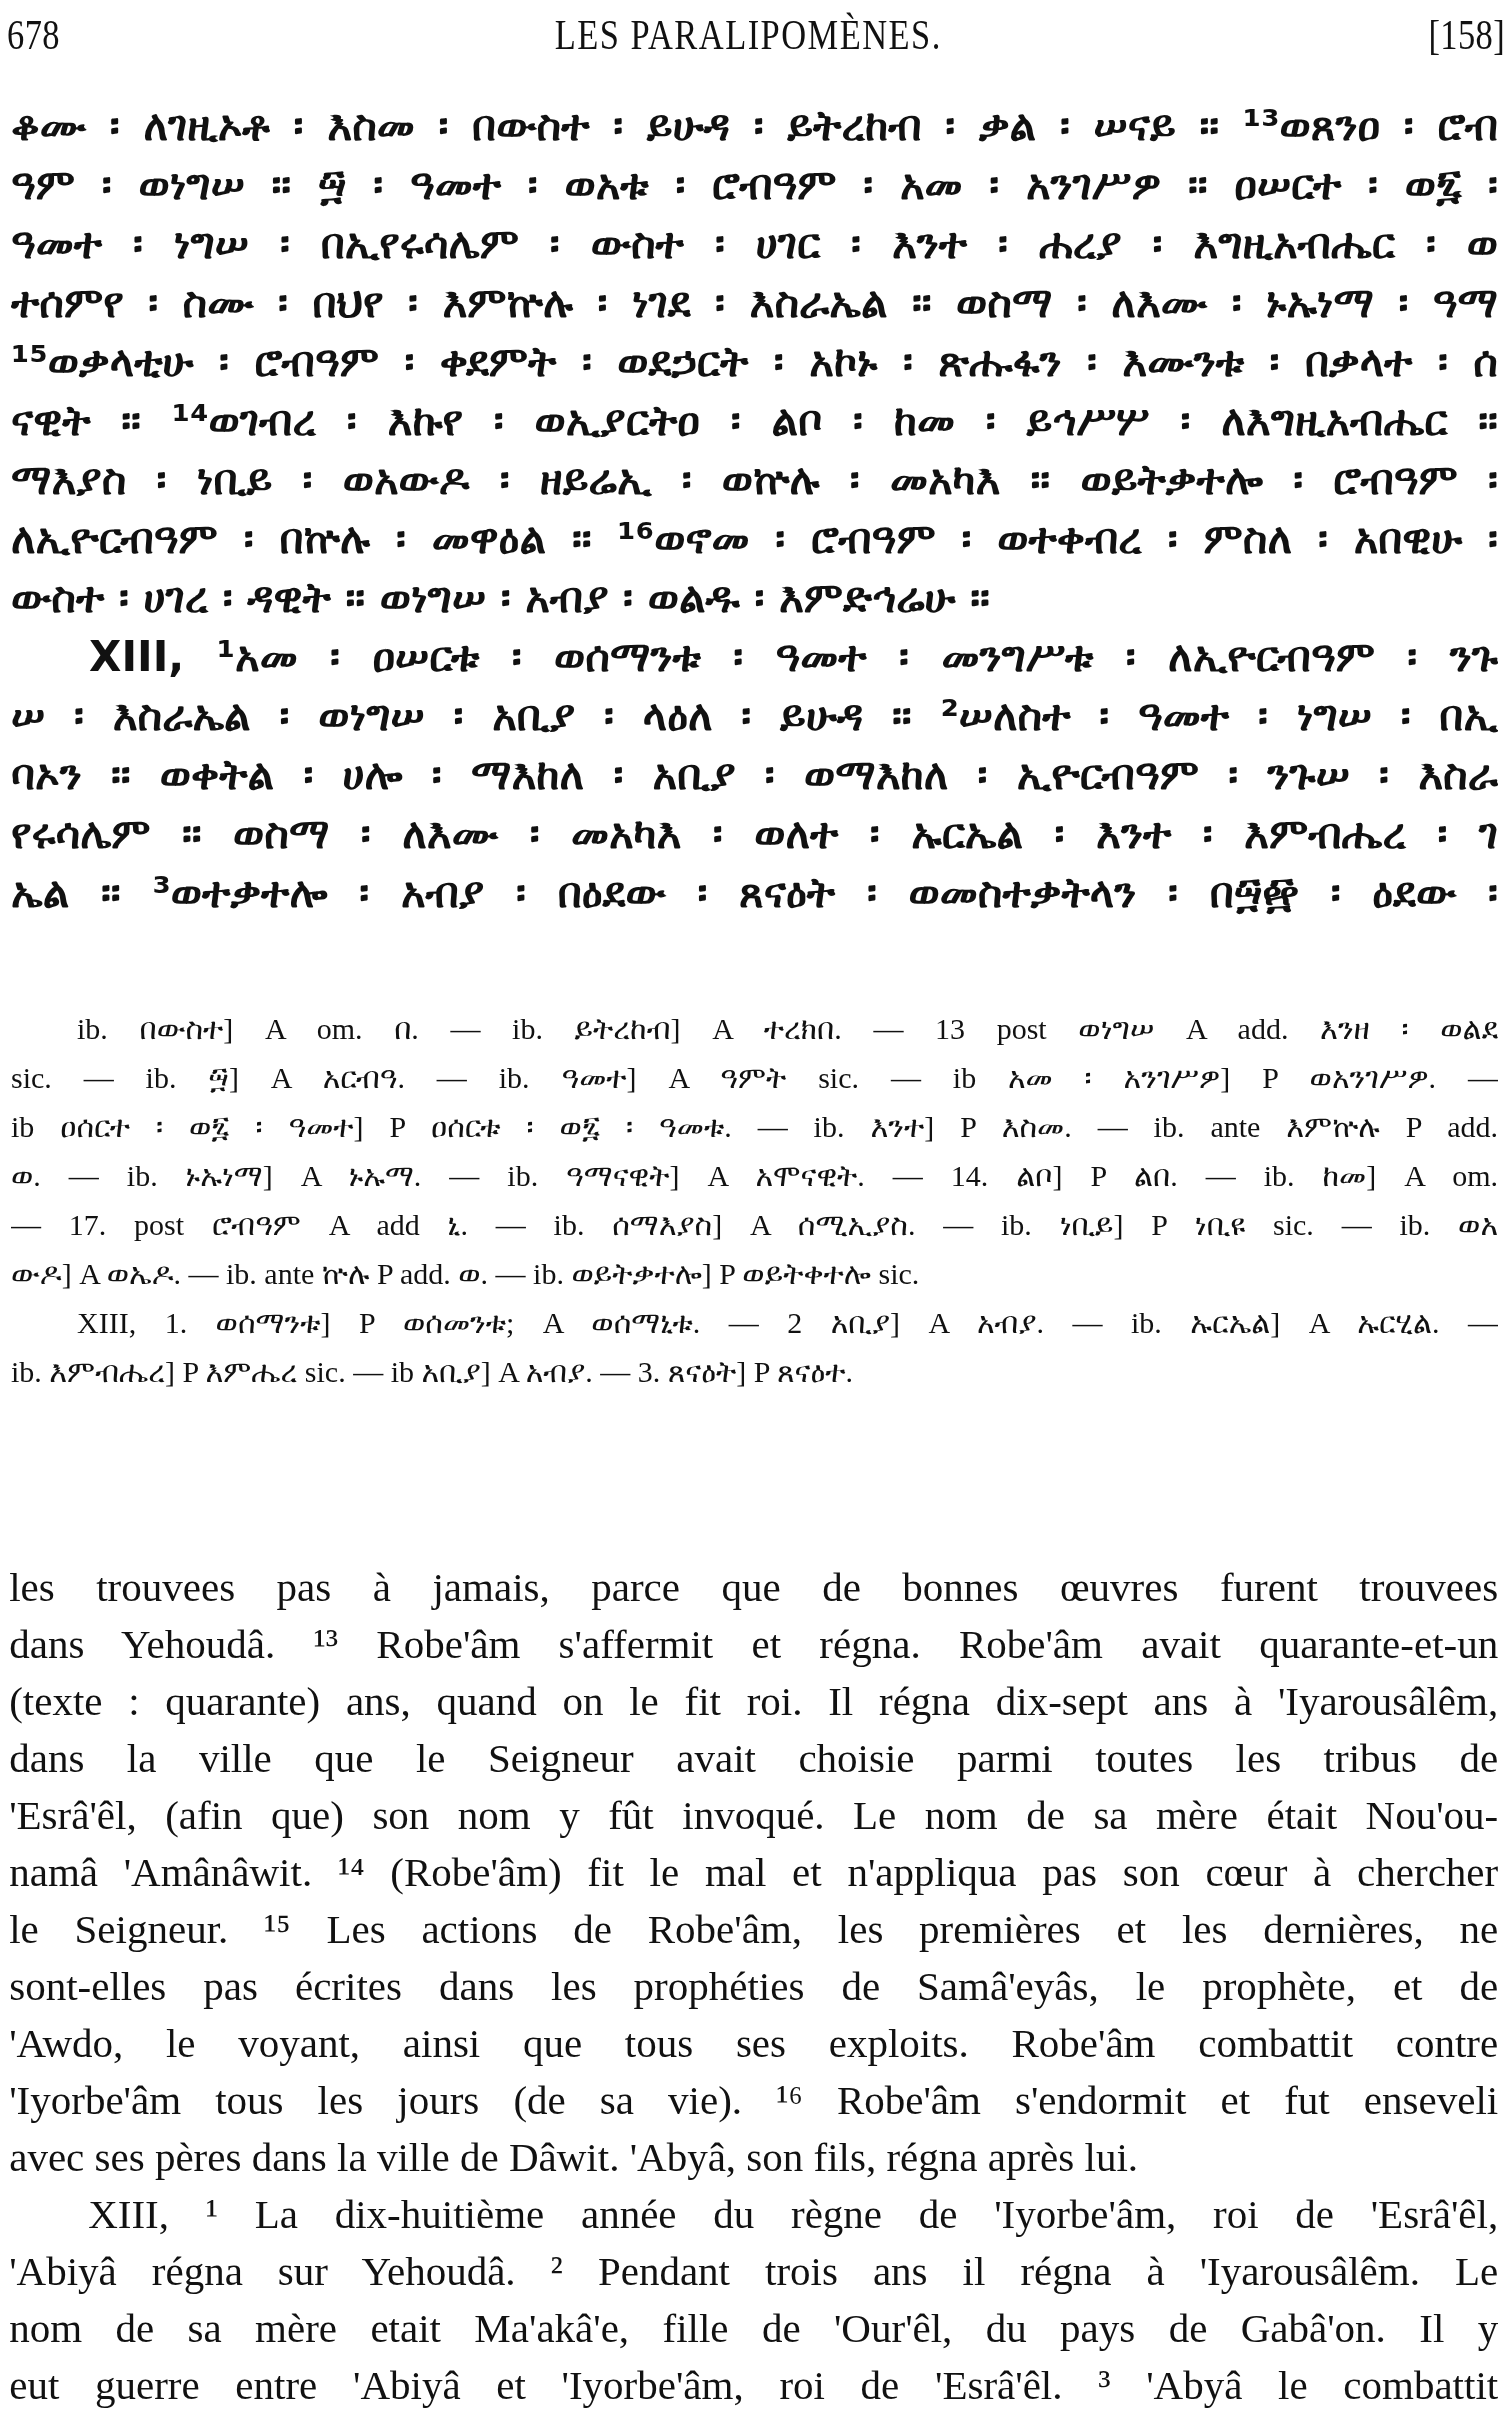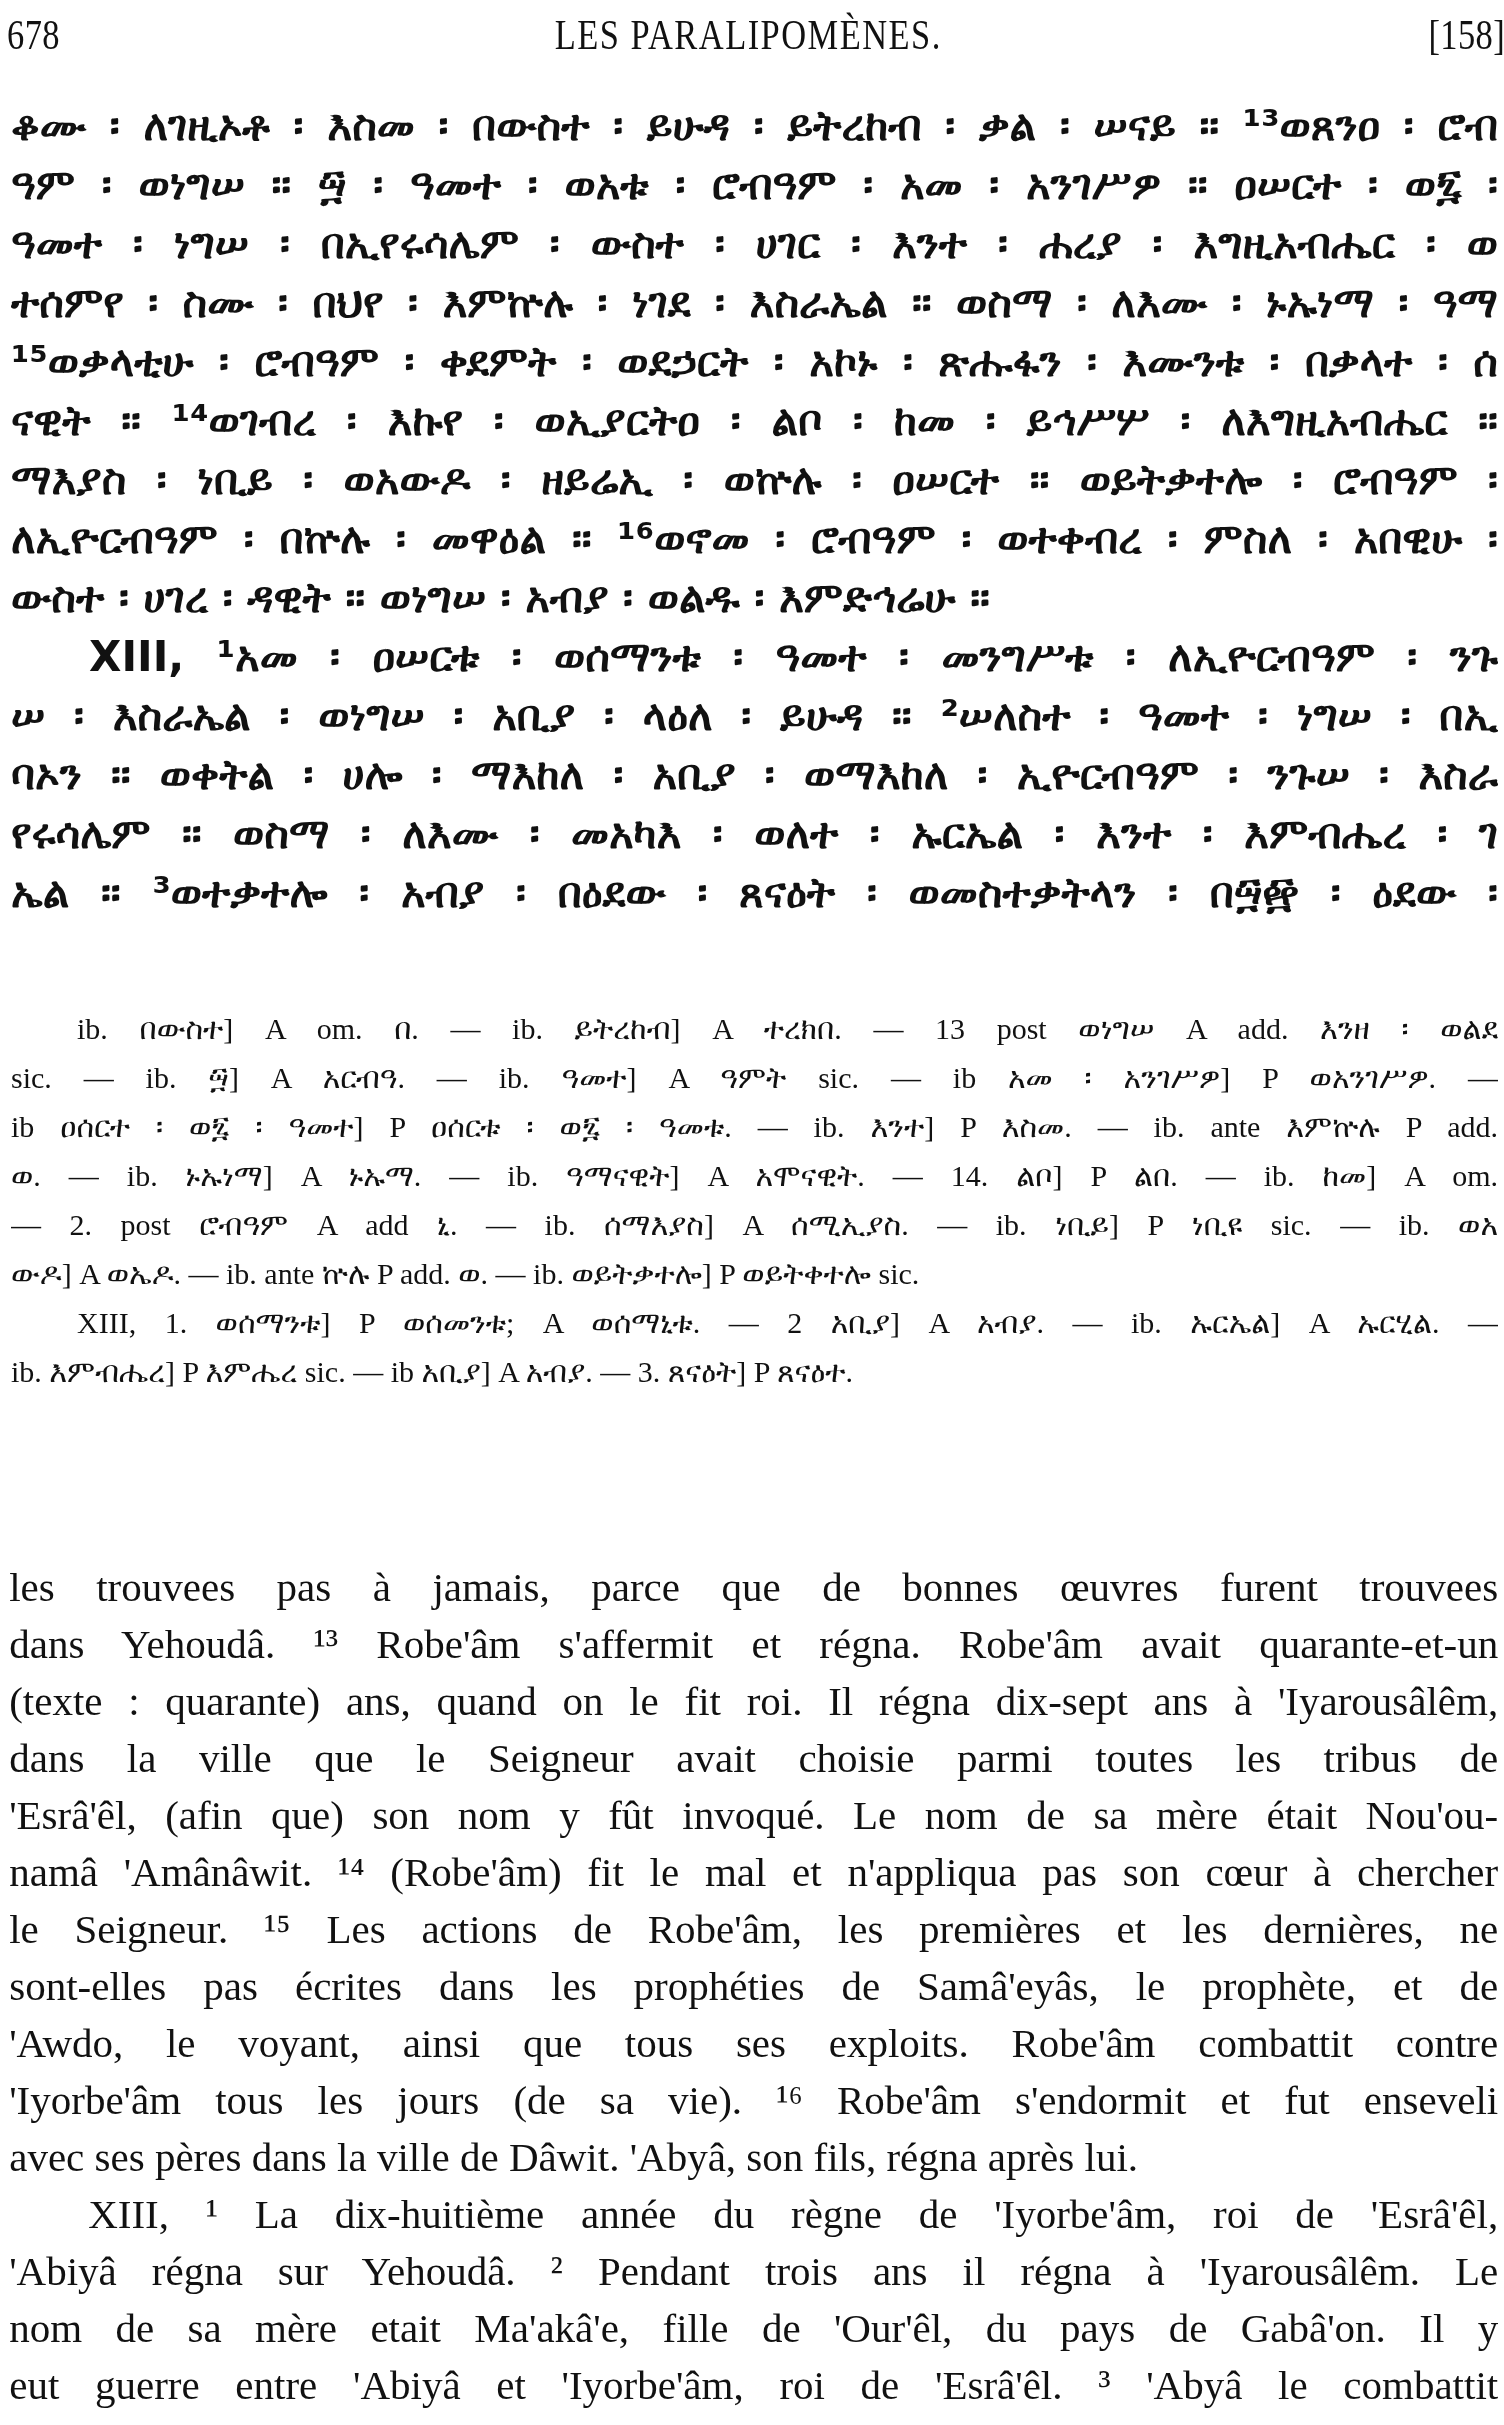--- a/index.html
+++ b/index.html
@@ -33,36 +33,36 @@
     <span class="sect">[158]</span>
   </div>
 
   <div class="geez">
     <div class="line">ቆሙ ፡ ለገዚኦቶ ፡ እስመ ፡ በውስተ ፡ ይሁዳ ፡ ይትረከብ ፡ ቃል ፡ ሠናይ ። ¹³ወጸንዐ ፡ ሮብ</div>
     <div class="line">ዓም ፡ ወነግሠ ። ፵ ፡ ዓመተ ፡ ወአቱ ፡ ሮብዓም ፡ አመ ፡ አንገሥዎ ። ዐሠርተ ፡ ወ፯ ፡</div>
     <div class="line">ዓመተ ፡ ነግሠ ፡ በኢየሩሳሌም ፡ ውስተ ፡ ሀገር ፡ እንተ ፡ ሐረያ ፡ እግዚአብሔር ፡ ወ</div>
     <div class="line">ተሰምየ ፡ ስሙ ፡ በህየ ፡ እምኵሉ ፡ ነገደ ፡ እስራኤል ። ወስማ ፡ ለእሙ ፡ ኑኡነማ ፡ ዓማ</div>
     <div class="line">¹⁵ወቃላቲሁ ፡ ሮብዓም ፡ ቀደምት ፡ ወደኃርት ፡ አኮኑ ፡ ጽሑፋን ፡ እሙንቱ ፡ በቃላተ ፡ ሰ</div>
     <div class="line">ናዊት ። ¹⁴ወገብረ ፡ እኩየ ፡ ወኢያርትዐ ፡ ልቦ ፡ ከመ ፡ ይኅሥሦ ፡ ለእግዚአብሔር ።</div>
-    <div class="line">ማእያስ ፡ ነቢይ ፡ ወአውዶ ፡ ዘይሬኢ ፡ ወኵሉ ፡ ዐሠርተ ። ወይትቃተሎ ፡ ሮብዓም ፡</div>
+    <div class="line">ማእያስ ፡ ነቢይ ፡ ወአውዶ ፡ ዘይሬኢ ፡ ወኵሉ ፡ መአካእ ። ወይትቃተሎ ፡ ሮብዓም ፡</div>
     <div class="line">ለኢዮርብዓም ፡ በኵሉ ፡ መዋዕል ። ¹⁶ወኖመ ፡ ሮብዓም ፡ ወተቀብረ ፡ ምስለ ፡ አበዊሁ ፡</div>
     <div class="line last">ውስተ ፡ ሀገረ ፡ ዳዊት ። ወነግሠ ፡ አብያ ፡ ወልዱ ፡ እምድኅሬሁ ።</div>
     <div class="line indent">XIII, ¹አመ ፡ ዐሠርቱ ፡ ወሰማንቱ ፡ ዓመተ ፡ መንግሥቱ ፡ ለኢዮርብዓም ፡ ንጉ</div>
     <div class="line">ሠ ፡ እስራኤል ፡ ወነግሠ ፡ አቢያ ፡ ላዕለ ፡ ይሁዳ ። ²ሠለስተ ፡ ዓመተ ፡ ነግሠ ፡ በኢ</div>
     <div class="line">ባኦን ። ወቀትል ፡ ሀሎ ፡ ማእከለ ፡ አቢያ ፡ ወማእከለ ፡ ኢዮርብዓም ፡ ንጉሠ ፡ እስራ</div>
     <div class="line">የሩሳሌም ። ወስማ ፡ ለእሙ ፡ መአካእ ፡ ወለተ ፡ ኡርኤል ፡ እንተ ፡ እምብሔረ ፡ ገ</div>
     <div class="line">ኤል ። ³ወተቃተሎ ፡ አብያ ፡ በዕደው ፡ ጸናዕት ፡ ወመስተቃትላን ፡ በ፵፼ ፡ ዕደው ፡</div>
   </div>
 
   <div class="notes">
     <div class="line indent">ib. በውስተ] A om. በ. — ib. ይትረከብ] A ተረክበ. — 13 post ወነግሠ A add. እንዘ ፡ ወልደ</div>
     <div class="line">sic. — ib. ፵] A አርብዓ. — ib. ዓመተ] A ዓምት sic. — ib አመ ፡ አንገሥዎ] P ወአንገሥዎ. —</div>
     <div class="line">ib ዐሰርተ ፡ ወ፯ ፡ ዓመተ] P ዐሰርቱ ፡ ወ፯ ፡ ዓመቱ. — ib. እንተ] P እስመ. — ib. ante እምኵሉ P add.</div>
     <div class="line">ወ. — ib. ኑኡነማ] A ኑኡማ. — ib. ዓማናዊት] A አሞናዊት. — 14. ልቦ] P ልበ. — ib. ከመ] A om.</div>
-    <div class="line">— 2. post ሮብዓም A add ኒ. — ib. ሰማእያስ] A ሰሚኢያስ. — ib. ነቢይ] P ነቢዩ sic. — ib. ወአ</div>
+    <div class="line">— 17. post ሮብዓም A add ኒ. — ib. ሰማእያስ] A ሰሚኢያስ. — ib. ነቢይ] P ነቢዩ sic. — ib. ወአ</div>
     <div class="line last">ውዶ] A ወኤዶ. — ib. ante ኵሉ P add. ወ. — ib. ወይትቃተሎ] P ወይትቀተሎ sic.</div>
     <div class="line indent">XIII, 1. ወሰማንቱ] P ወሰመንቱ; A ወሰማኒቱ. — 2 አቢያ] A አብያ. — ib. ኡርኤል] A ኡርሂል. —</div>
     <div class="line last">ib. እምብሔረ] P እምሔረ sic. — ib አቢያ] A አብያ. — 3. ጸናዕት] P ጸናዕተ.</div>
   </div>
 
   <div class="french">
     <div class="line">les trouvees pas à jamais, parce que de bonnes œuvres furent trouvees</div>
     <div class="line">dans Yehoudâ. ¹³ Robe'âm s'affermit et régna. Robe'âm avait quarante-et-un</div>
     <div class="line">(texte : quarante) ans, quand on le fit roi. Il régna dix-sept ans à 'Iyarousâlêm,</div>
     <div class="line">dans la ville que le Seigneur avait choisie parmi toutes les tribus de</div>

